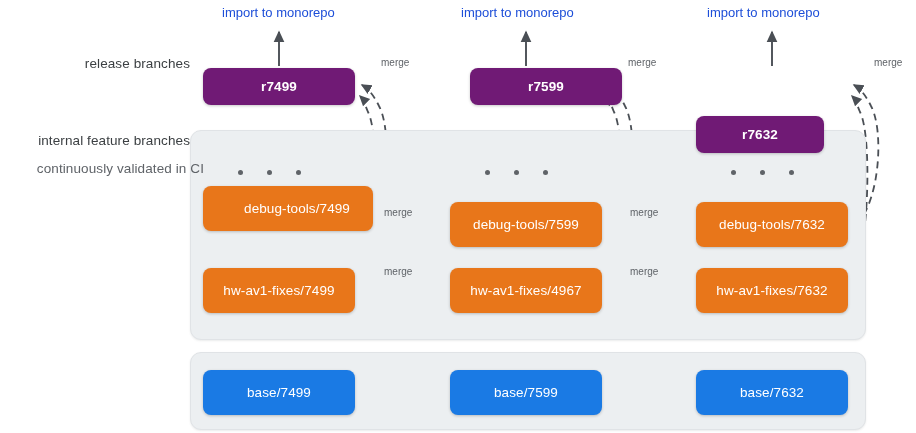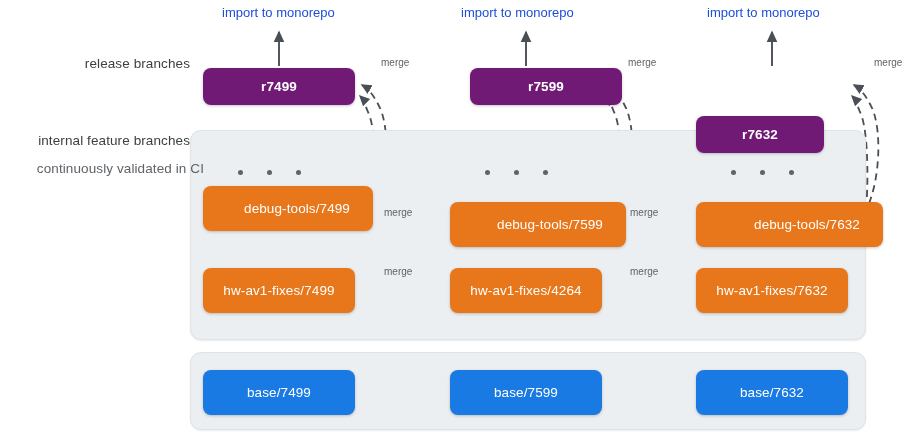--- a/index.html
+++ b/index.html
@@ -185,32 +185,32 @@
   </div>
   <div class="dots" style="left:731px; top:170px;">
     <span class="dot"></span>
     <span class="dot"></span>
     <span class="dot"></span>
   </div>
 
   <div class="node feature" style="left:203px; top:186px; width:152px; height:45px;padding-left:18px;">
     <span>debug-tools/7499</span>
   </div>
-  <div class="node feature" style="left:450px; top:202px; width:152px; height:45px;padding-left:24px;">
+  <div class="node feature" style="left:450px; top:202px; width:152px; height:45px;">
     <span>debug-tools/7599</span>
   </div>
-  <div class="node feature" style="left:696px; top:202px; width:152px; height:45px;padding-left:35px;">
+  <div class="node feature" style="left:696px; top:202px; width:152px; height:45px;">
     <span>debug-tools/7632</span>
   </div>
 
   <div class="node feature" style="left:203px; top:268px; width:152px; height:45px;">
     <span>hw-av1-fixes/7499</span>
   </div>
   <div class="node feature" style="left:450px; top:268px; width:152px; height:45px;">
-    <span>hw-av1-fixes/4264</span>
+    <span>hw-av1-fixes/4967</span>
   </div>
   <div class="node feature" style="left:696px; top:268px; width:152px; height:45px;">
     <span>hw-av1-fixes/7632</span>
   </div>
 
   <div class="node upstream" style="left:203px; top:370px; width:152px; height:45px;align-items:center;">
     <span>base/7499</span>
   </div>
   <div class="node upstream" style="left:450px; top:370px; width:152px; height:45px;">
     <span>base/7599</span>

